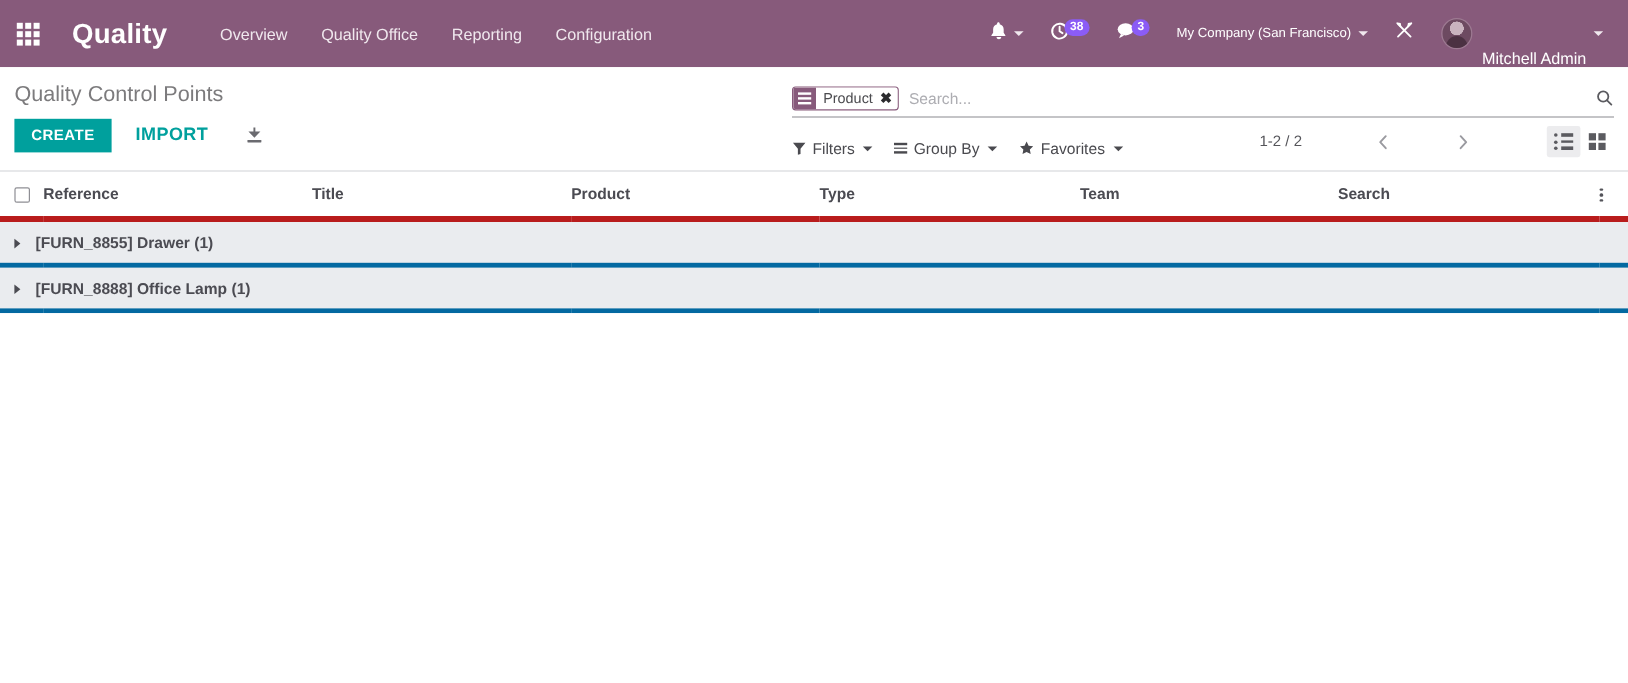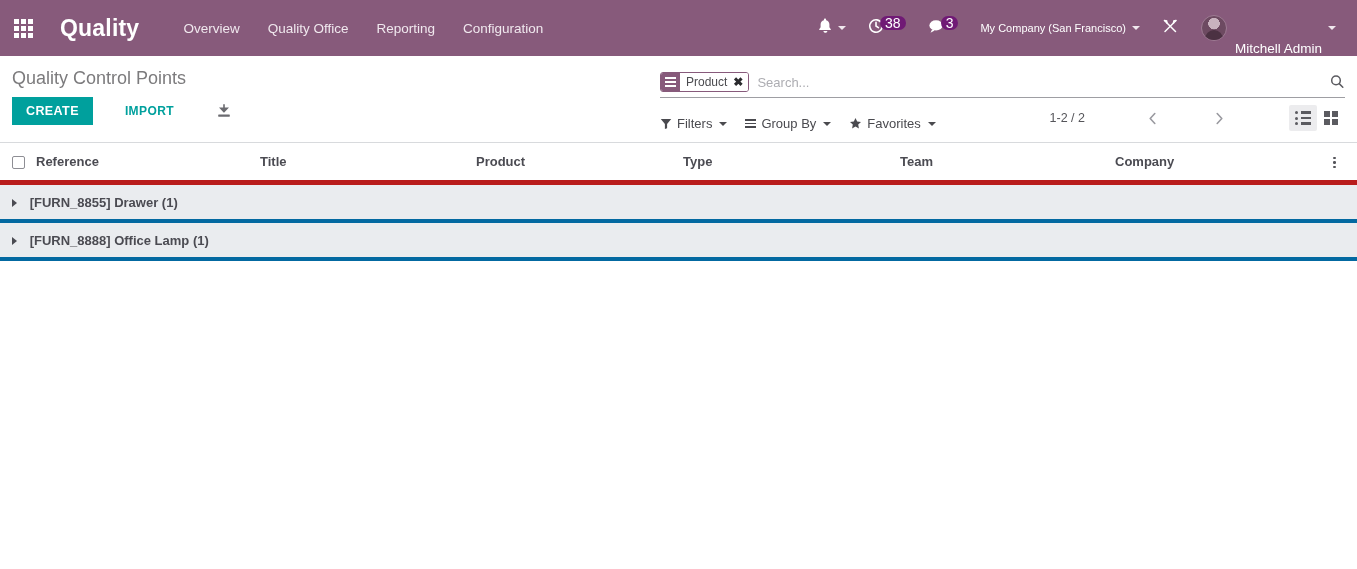--- a/index.html
+++ b/index.html
@@ -56,24 +56,24 @@
     height: 56px;
   }
   .caret {
     width: 0; height: 0;
     border-left: 4px solid transparent;
     border-right: 4px solid transparent;
     border-top: 4px solid #f0e8ee;
     margin-left: 6px;
   }
   .badge {
-    background: #701a75;
+    background: #8b5cf6;
     color: #fff;
-    font-size: 14px;
-    font-weight: normal;
+    font-size: 10px;
+    font-weight: bold;
     border-radius: 8px;
     padding: 1px 5px;
     margin-left: -4px;
     margin-top: -10px;
     line-height: 12px;
   }
   .company-name { font-size: 11px; color: #ffffff; white-space: nowrap; }
   .avatar {
     width: 26px; height: 26px;
     border-radius: 50%;
@@ -104,37 +104,37 @@
   .cp-row { display: flex; align-items: flex-start; }
   .cp-left { width: 648px; flex: 0 0 648px; }
   .cp-right { flex: 1; }
 
   .breadcrumb {
     font-size: 18px;
     color: #7c7b7d;
     padding-top: 9px;
     line-height: 26px;
   }
-  .buttons-row { display: flex; align-items: center; padding: 6px 0 12px 0; gap: 12px; }
+  .buttons-row { display: flex; align-items: center; padding: 6px 0 12px 0; }
   .btn-create {
     background: #00a09d;
     color: #ffffff;
     border: none;
     font-size: 12.5px;
     font-weight: bold;
     letter-spacing: .4px;
     padding: 7px 14px;
     cursor: pointer;
     font-family: inherit;
   }
   .btn-import {
     background: none;
     border: none;
     color: #00a09d;
-    font-size: 12px;
+    font-size: 15px;
     font-weight: bold;
     letter-spacing: .4px;
     padding: 7px 12px;
     margin-left: 8px;
     cursor: pointer;
     font-family: inherit;
   }
   .icon-export {
     margin-left: 18px;
     cursor: pointer;
@@ -515,21 +515,21 @@
     <thead>
       <tr>
         <th class="col-check">
           <span class="hdr-check"></span>
         </th>
         <th class="col-ref">Reference</th>
         <th class="col-title">Title</th>
         <th class="col-product">Product</th>
         <th class="col-type">Type</th>
         <th class="col-team">Team</th>
-        <th class="col-company">Company</th>
+        <th class="col-company">Search</th>
         <th class="col-opt">
           <span class="opt-dots">
             <i></i>
               <i></i>
               <i></i>
           </span>
         </th>
       </tr>
     </thead>
     <tbody>

